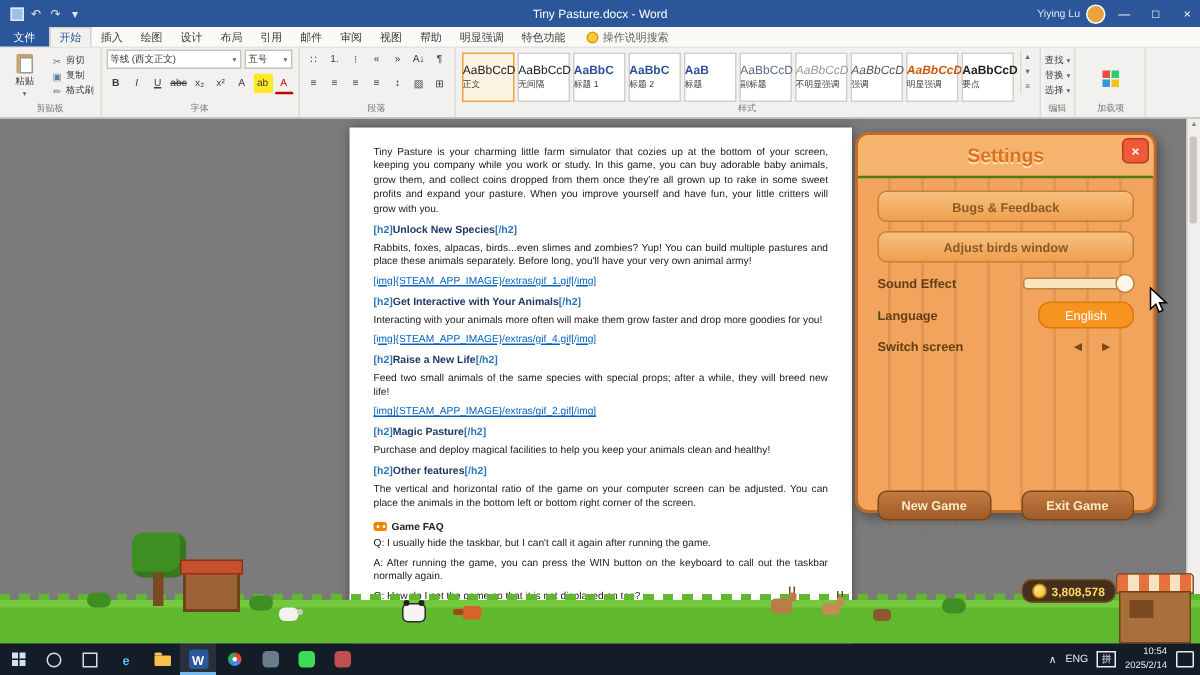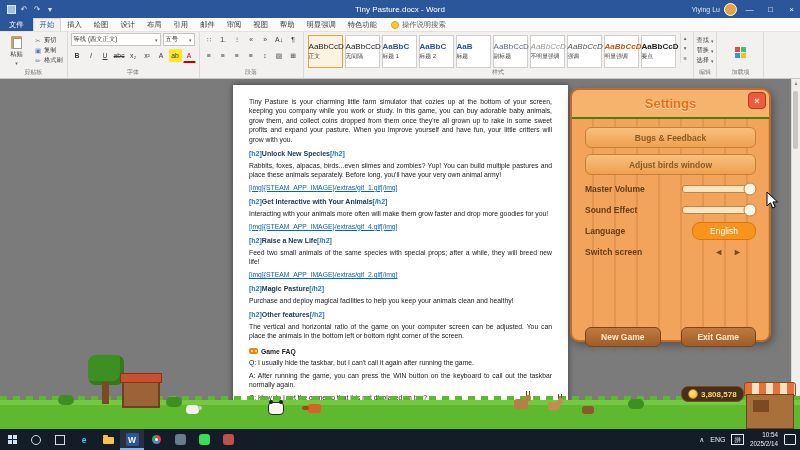--- a/index.html
+++ b/index.html
@@ -398,26 +398,20 @@
     <span class="s-title">Settings</span>
     <span class="s-close">
         <span>×</span>
       </span>
   </div>
   <div class="s-body">
     <div class="panel-btn">Bugs &amp; Feedback</div>
     <div class="panel-btn">Adjust birds window</div>
 
     <div class="s-row">
-      <span class="row-label">Master Volume</span>
-      <span class="slider">
-          <span class="knob" style="left: 93%;"></span>
-        </span>
-    </div>
-    <div class="s-row">
       <span class="row-label">Sound Effect</span>
       <span class="slider">
           <span class="knob" style="left: 93%;"></span>
         </span>
     </div>
 
     <div class="s-row">
       <span class="row-label">Language</span>
       <span class="lang-btn">English</span>
     </div>

